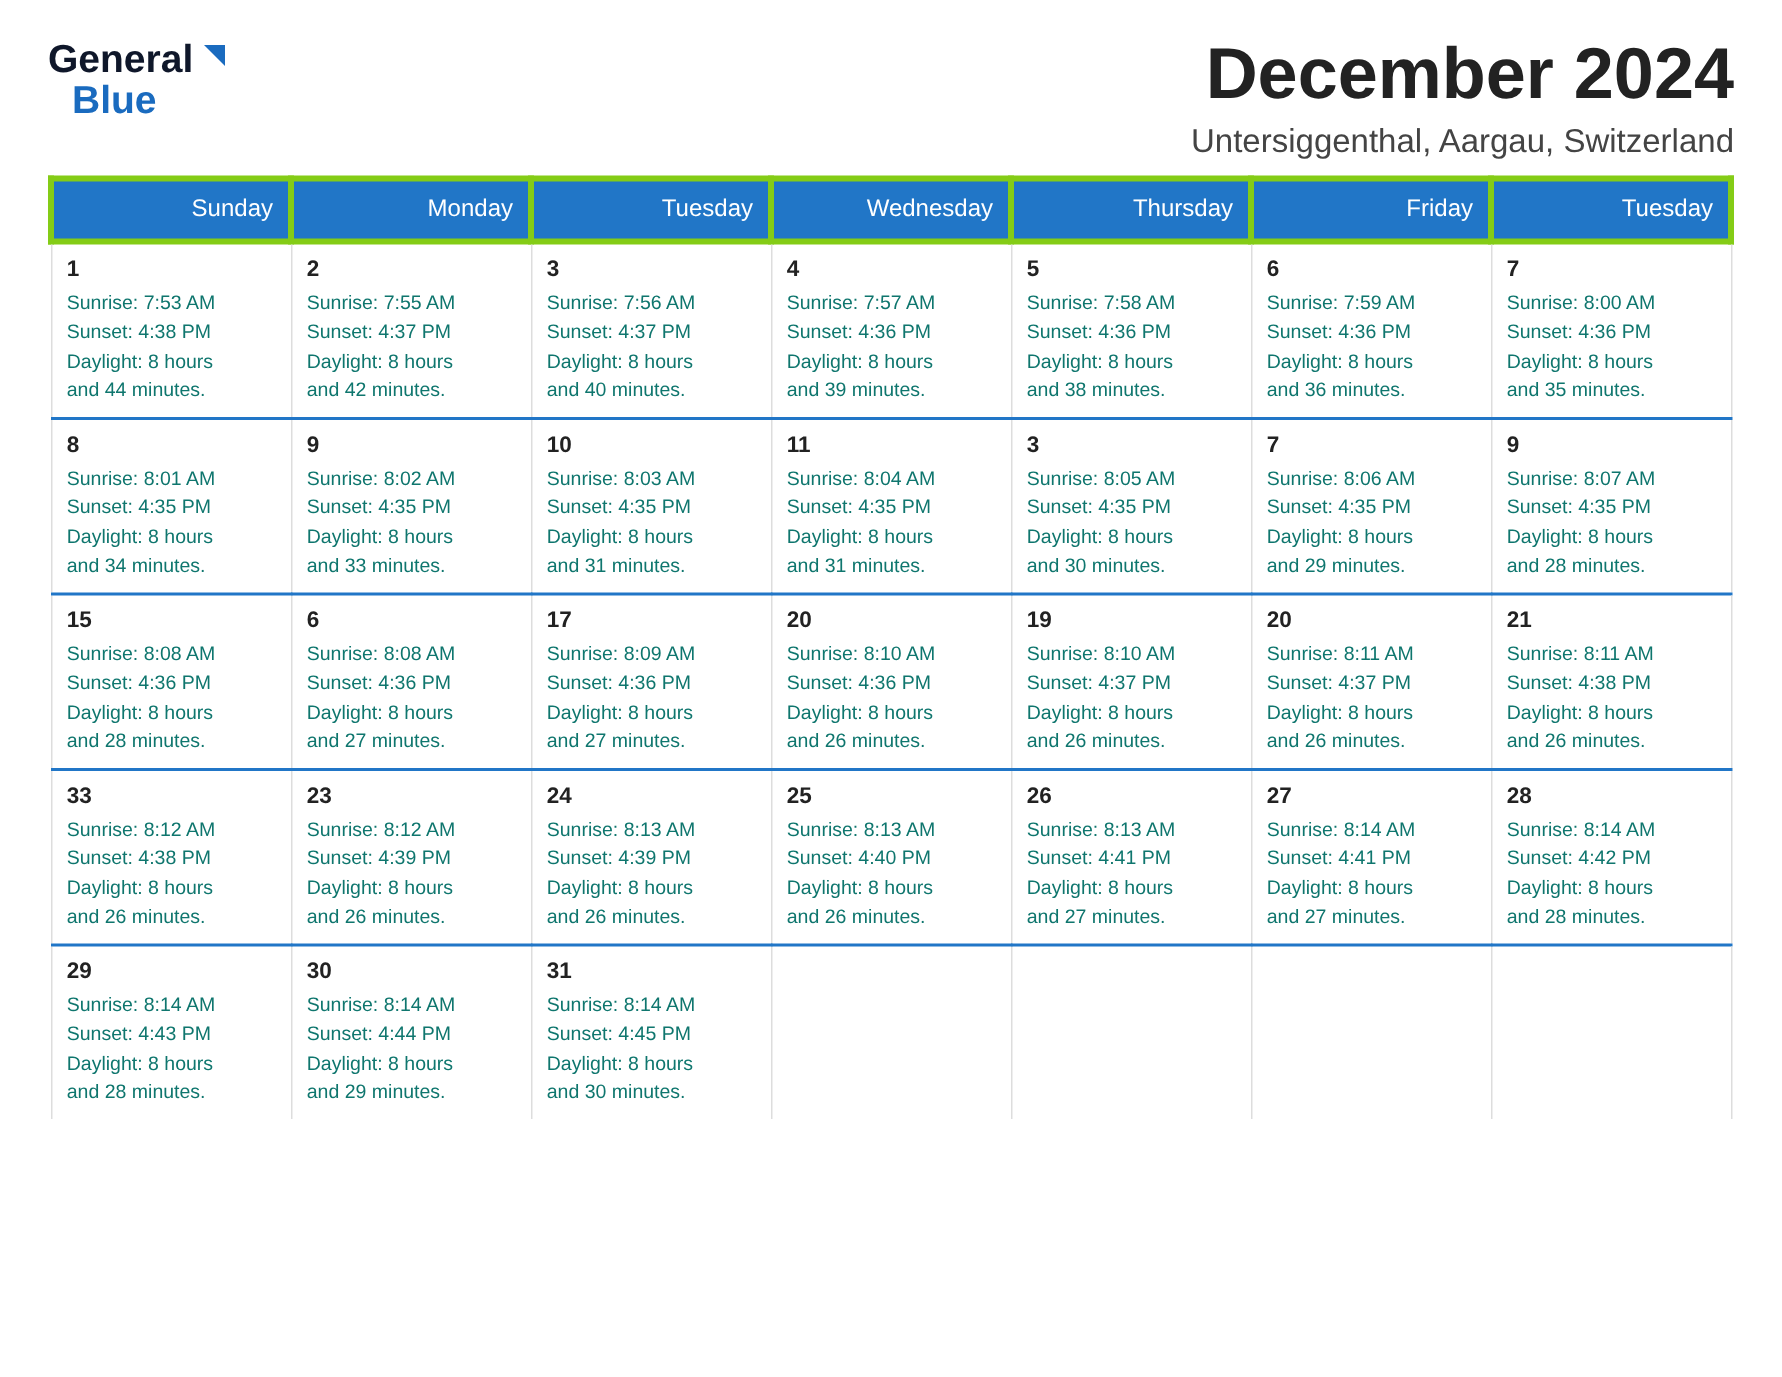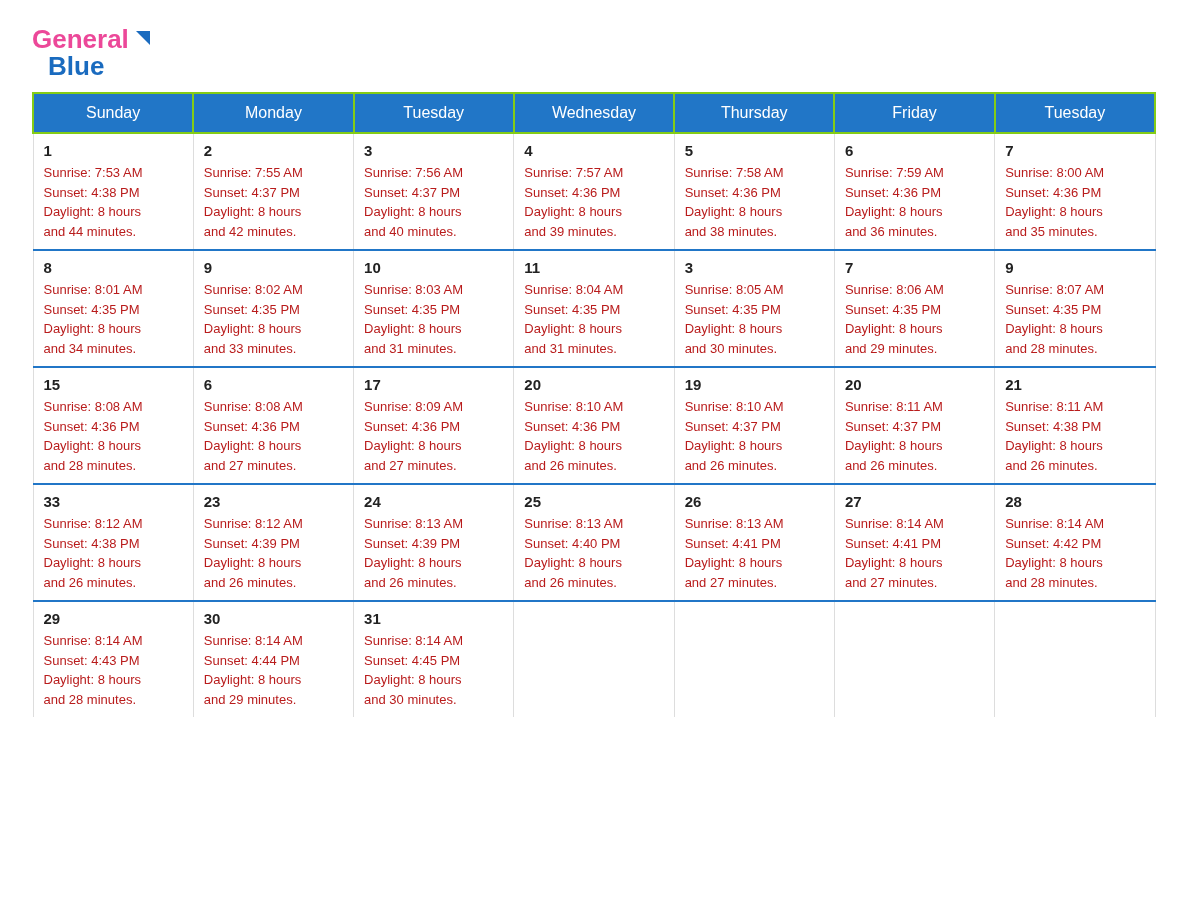--- a/index.html
+++ b/index.html
@@ -37,22 +37,22 @@
       margin-top: 10px;
     }
     .calendar thead tr {
       background-color: #2176c7;
       color: #fff;
     }
     .calendar thead th {
       padding: 10px 10px;
       font-size: 16px;
       font-weight: normal;
-      text-align: center;
-      border: 2px solid #84cc16;
+      text-align: right;
+      border: 4px solid #84cc16;
     }
     .calendar tbody tr {
       border-top: 2px solid #2176c7;
     }
     .calendar tbody td {
       vertical-align: top;
       padding: 8px 10px;
       font-size: 13.5px;
       border-left: 1px solid #ddd;
       border-right: 1px solid #ddd;
@@ -60,39 +60,39 @@
       width: calc(100% / 7);
     }
     .day-number {
       font-size: 15px;
       font-weight: bold;
       display: block;
       margin-bottom: 4px;
     }
     .day-info {
       font-size: 13px;
-      color: #b91c1c;
+      color: #0f766e;
       line-height: 1.5;
     }
     .empty-cell {
       background: #fff;
     }
     .logo-wrapper {
       display: flex;
       flex-direction: column;
       align-items: flex-start;
     }
     .logo-line1 {
       display: flex;
       align-items: center;
     }
     .logo-g {
       font-size: 26px;
       font-weight: bold;
-      color: #ec4899;
+      color: #0f172a;
     }
     .logo-line2 {
       font-size: 26px;
       font-weight: bold;
       color: #1a6bbf;
       margin-top: -4px;
       margin-left: 16px;
     }
   </style>
 </head>
@@ -102,20 +102,24 @@
   <div class="logo-wrapper">
     <div class="logo-line1">
       <span class="logo-g">General</span>
       <span style="display:inline-block; margin-left:3px; vertical-align:middle;">
         <svg width="22" height="22" viewBox="0 0 22 22">
           <polygon points="4,4 18,4 18,18" fill="#1a6bbf"></polygon>
         </svg>
       </span>
     </div>
     <div class="logo-line2">Blue</div>
+  </div>
+  <div class="title-block">
+    <div class="main-title">December 2024</div>
+    <div class="subtitle">Untersiggenthal, Aargau, Switzerland</div>
   </div>
 </div>
 
 <table class="calendar">
   <thead>
     <tr>
     <th>Sunday</th>
         <th>Monday</th>
         <th>Tuesday</th>
         <th>Wednesday</th>

